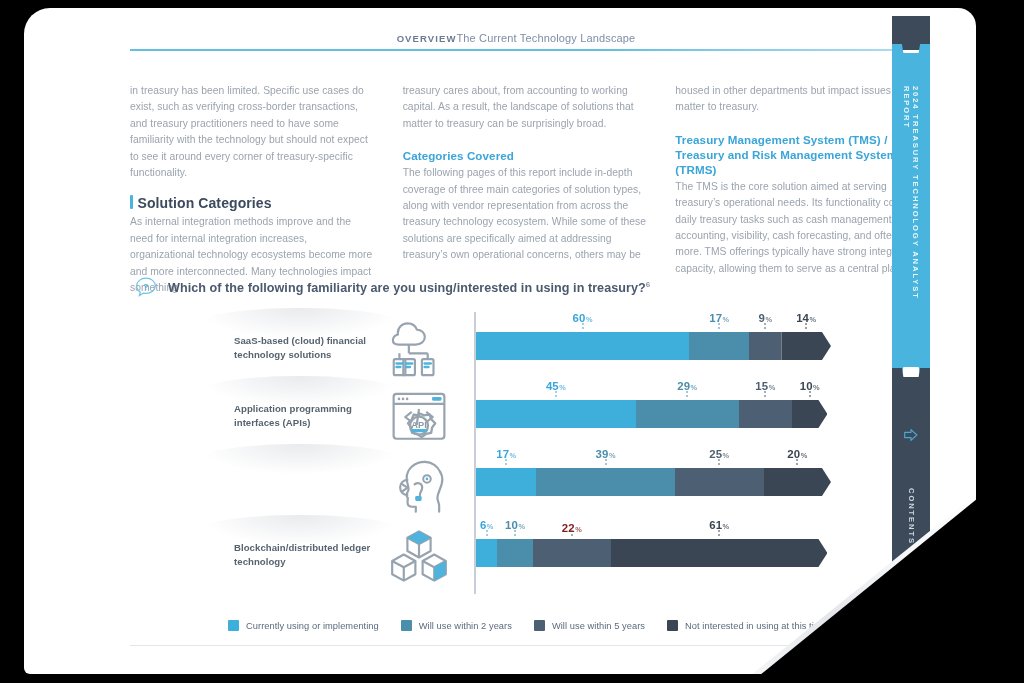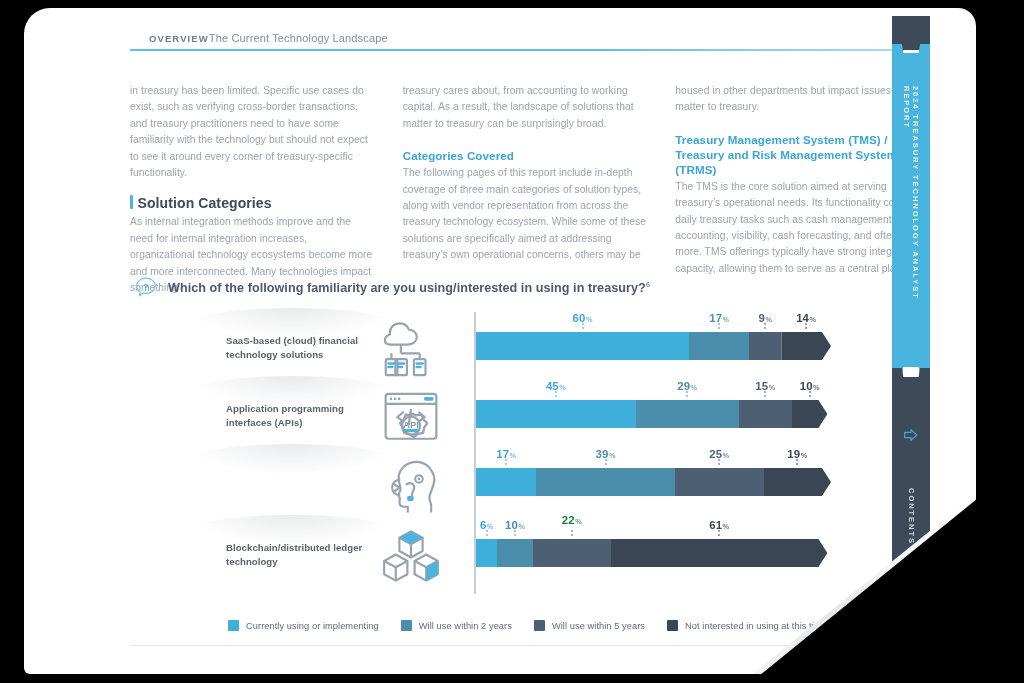--- a/index.html
+++ b/index.html
@@ -36,21 +36,21 @@
     width: 250px; height: 190px;
     background: linear-gradient(225deg,#ffffff 0%, #f4f5f7 38%, #e4e6ea 62%, #f7f8f9 100%);
     clip-path: polygon(100% 0, 100% 100%, 0 100%);
     transform: rotate(-1.6deg);
     transform-origin: bottom right;
     filter: blur(.3px);
   }
 
   
   .header { position:absolute; left:106px; top:24px; width:772px; }
-  .header-row { display:flex; justify-content:flex-start; align-items:flex-end;margin-left:19px; }
+  .header-row { display:flex; justify-content:center; align-items:flex-end; }
   .hdr-left {
     font-size:9.5px; font-weight:700; letter-spacing:1.1px; color:#6b7b93;
   }
   .hdr-right { font-size:11px; color:#7d8ea6; letter-spacing:.15px; }
   .hdr-rule {
     margin-top:5px; height:1.6px;
     background: linear-gradient(90deg,#49b4dd 0%, #49b4dd 62%, #9dd6ec 100%);
     opacity:.85;
   }
 
@@ -82,21 +82,21 @@
   }
   .q-icon { width:24px; height:24px; flex:none; }
   .q-text {
     font-size:12.6px; font-weight:700; color:#4a5a6e; letter-spacing:.05px;
   }
   .q-sup { font-size:8px; vertical-align:super; color:#8b97a7; font-weight:700;}
 
   
   .chart { position:absolute; left:140px; top:300px; width:730px; height:290px; }
   .rows { position:absolute; inset:0; }
-  .row { position:absolute; left:0; width:730px; height:68px; }
+  .row { position:absolute; left:8px; width:730px; height:68px; }
   .row-band {
     position:absolute; left:28px; top:0; width:200px; height:30px;
     background: radial-gradient(ellipse at 50% 0%, rgba(180,186,195,.30) 0%, rgba(180,186,195,0) 72%);
     border-radius:50%;
   }
   .row-label {
     position:absolute; left:62px; top:26px; width:160px;
     font-size:9.6px; font-weight:700; color:#56636f; line-height:13.5px;
     letter-spacing:.05px;
   }
@@ -331,33 +331,33 @@
               <div class="seg" style="width: 102.95px; background: rgb(74, 142, 171);"></div>
               <div class="seg" style="width: 53.25px; background: rgb(77, 95, 114);"></div>
               <div class="seg last" style="width: 35.5px; background: rgb(58, 70, 84);"></div>
             </div>
             <div class="lbl" style="left: 30.175px; top: 136px; color: rgb(58, 165, 216);"><span class="v">17</span><span class="p">%</span></div>
             <div class="lead" style="left: 30.175px; top: 151px; color: rgb(58, 165, 216);"></div>
             <div class="lbl" style="left: 129.575px; top: 136px; color: rgb(74, 142, 171);"><span class="v">39</span><span class="p">%</span></div>
             <div class="lead" style="left: 129.575px; top: 151px; color: rgb(74, 142, 171);"></div>
             <div class="lbl" style="left: 243.175px; top: 136px; color: rgb(77, 95, 114);"><span class="v">25</span><span class="p">%</span></div>
             <div class="lead" style="left: 243.175px; top: 151px; color: rgb(77, 95, 114);"></div>
-            <div class="lbl" style="left: 321.275px; top: 136px; color: rgb(58, 70, 84);"><span class="v">19</span><span class="p">%</span></div>
+            <div class="lbl" style="left: 321.275px; top: 136px; color: rgb(58, 70, 84);"><span class="v">20</span><span class="p">%</span></div>
             <div class="lead" style="left: 321.275px; top: 151px; color: rgb(58, 70, 84);"></div>
             <div class="bar" style="top: 160px;">
               <div class="seg" style="width: 60.35px; background: rgb(62, 174, 219);"></div>
               <div class="seg" style="width: 138.45px; background: rgb(74, 142, 171);"></div>
               <div class="seg" style="width: 88.75px; background: rgb(77, 95, 114);"></div>
               <div class="seg last" style="width: 67.45px; background: rgb(58, 70, 84);"></div>
             </div>
             <div class="lbl" style="left: 10.65px; top: 207px; color: rgb(58, 165, 216);"><span class="v">6</span><span class="p">%</span></div>
             <div class="lead" style="left: 10.65px; top: 222px; color: rgb(58, 165, 216);"></div>
             <div class="lbl" style="left: 39.05px; top: 207px; color: rgb(74, 142, 171);"><span class="v">10</span><span class="p">%</span></div>
             <div class="lead" style="left: 39.05px; top: 222px; color: rgb(74, 142, 171);"></div>
-            <div class="lbl" style="left: 95.85px; top: 202px; color: #15803d;"><span class="v">22</span><span class="p">%</span></div>
+            <div class="lbl" style="left: 95.85px; top: 210px; color: #7f1d1d;"><span class="v">22</span><span class="p">%</span></div>
             <div class="lead" style="left: 95.85px; top: 222px; color: rgb(77, 95, 114);"></div>
             <div class="lbl" style="left: 243.175px; top: 207px; color: rgb(58, 70, 84);"><span class="v">61</span><span class="p">%</span></div>
             <div class="lead" style="left: 243.175px; top: 222px; color: rgb(58, 70, 84);"></div>
             <div class="bar" style="top: 231px;">
               <div class="seg" style="width: 21.3px; background: rgb(62, 174, 219);"></div>
               <div class="seg" style="width: 35.5px; background: rgb(74, 142, 171);"></div>
               <div class="seg" style="width: 78.1px; background: rgb(77, 95, 114);"></div>
               <div class="seg last" style="width: 216.55px; background: rgb(58, 70, 84);"></div>
             </div>
           </div>

